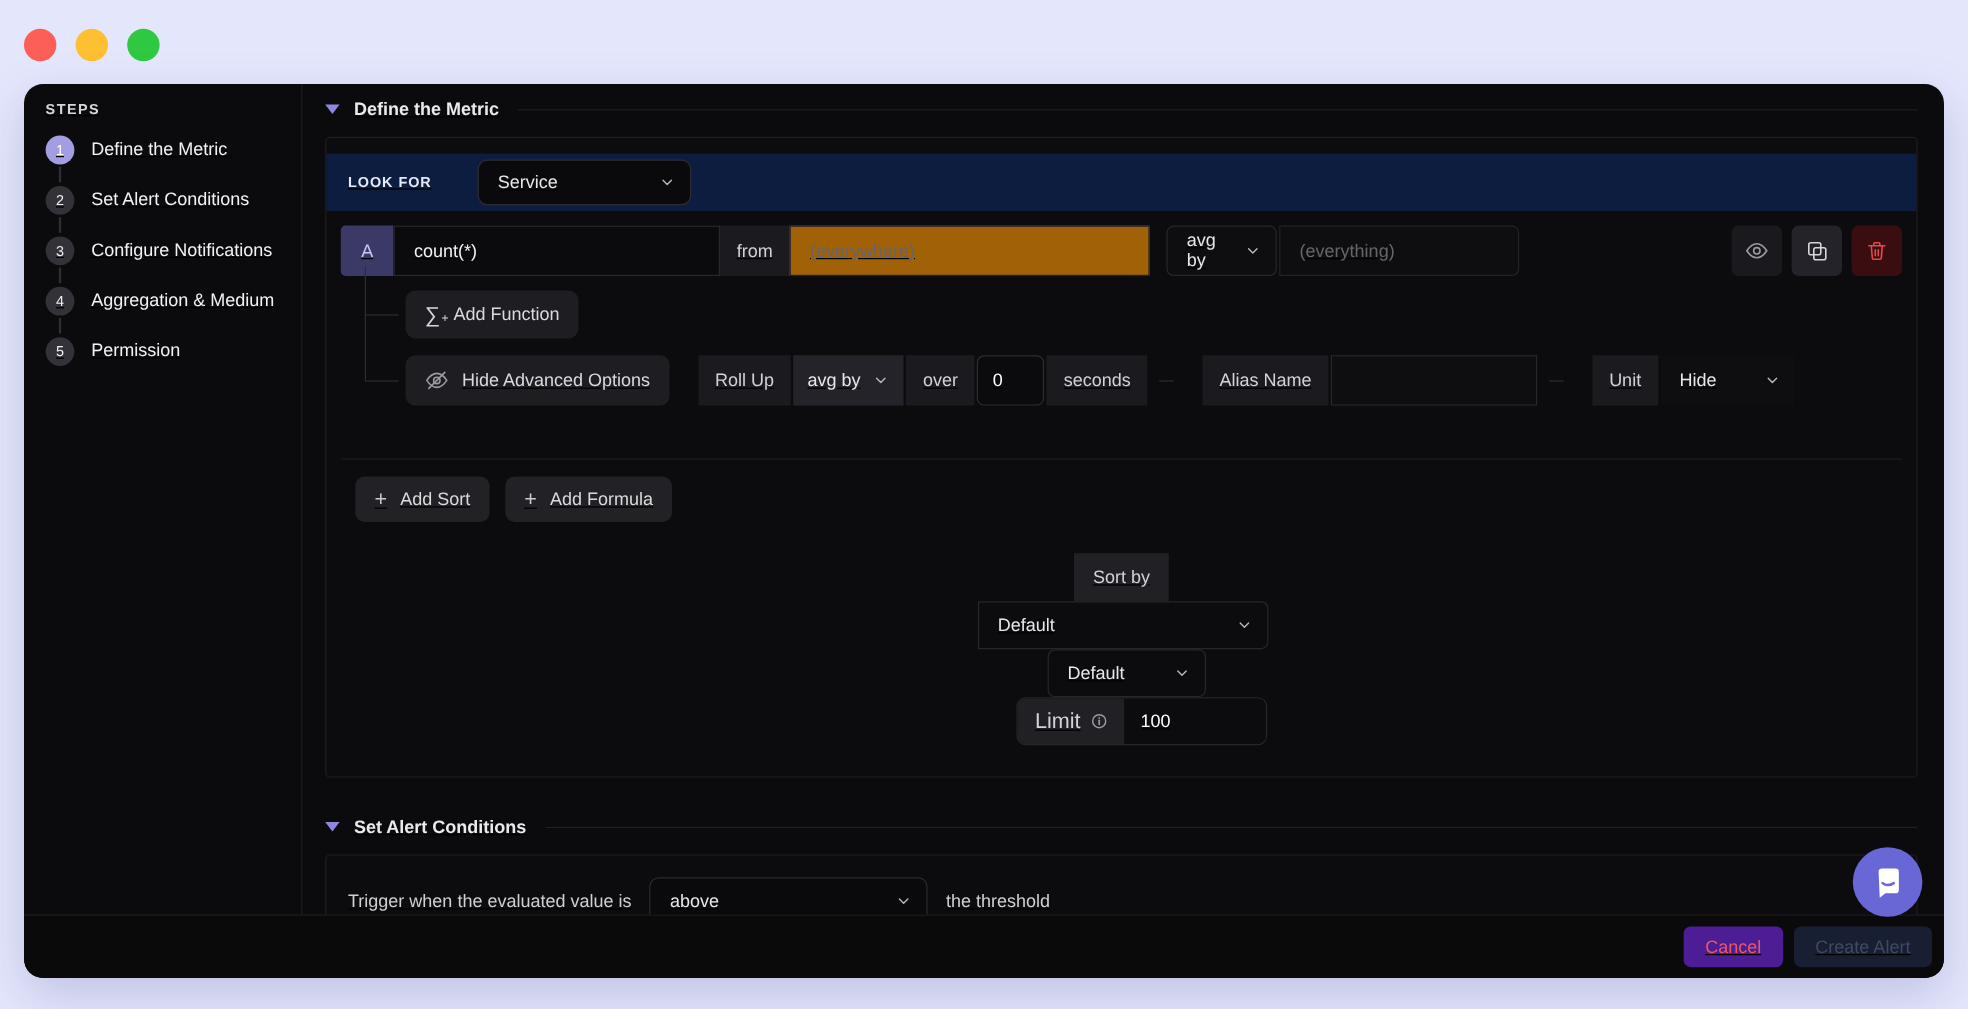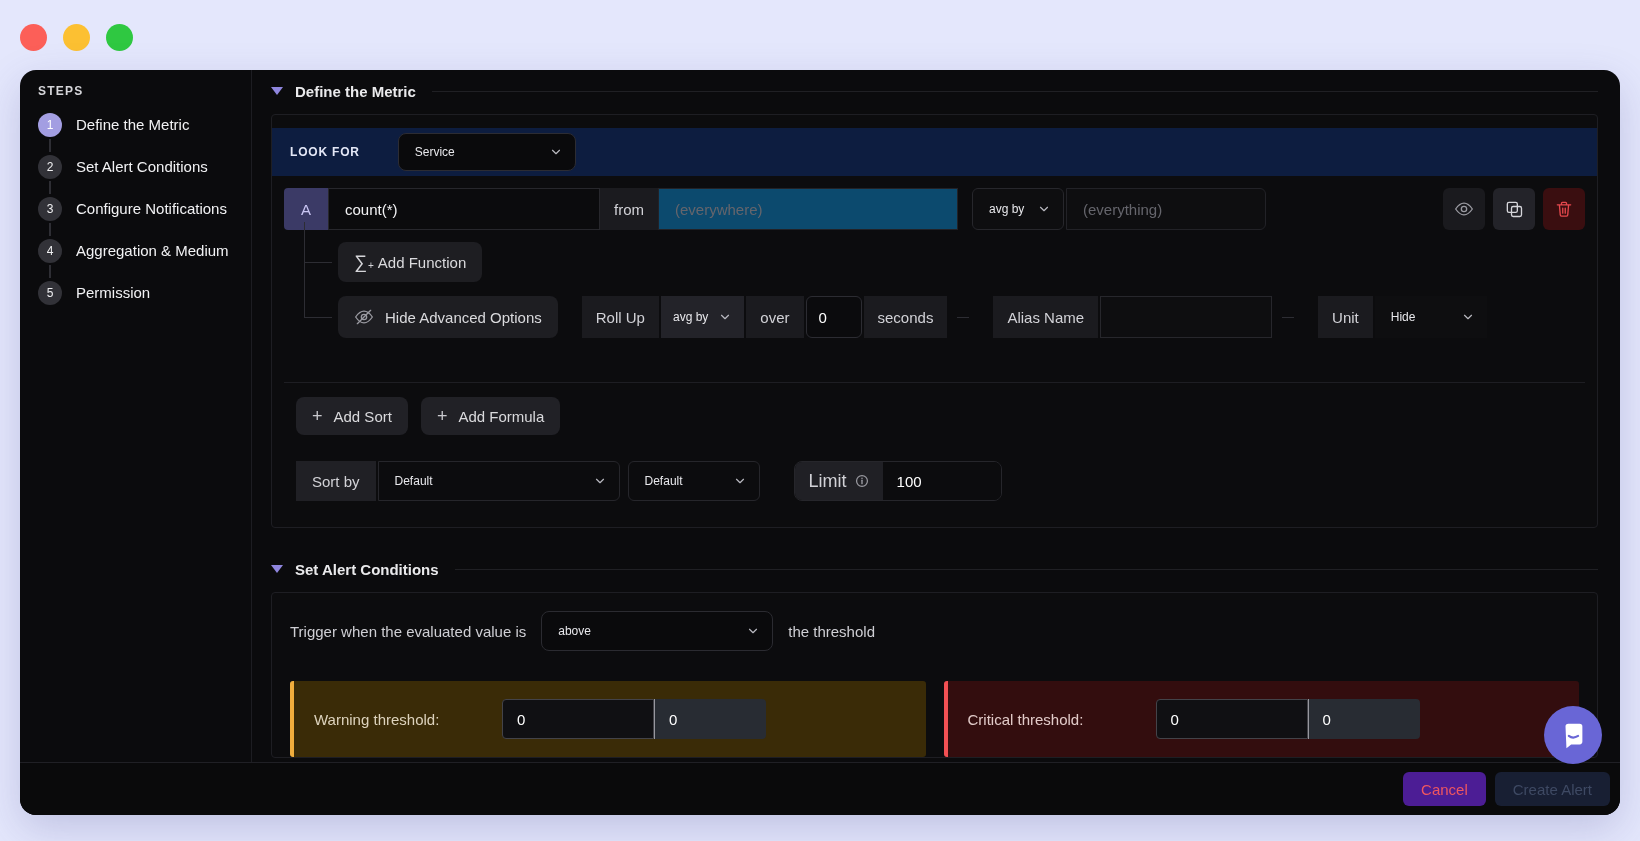--- a/index.html
+++ b/index.html
@@ -9,21 +9,21 @@
   
   .traffic { position:absolute; top:24px; left:20px; display:flex; gap:16px; }
   .light { width:27px; height:27px; border-radius:50%; }
   .light.red { background:#fc5f58; }
   .light.yellow { background:#fcc032; }
   .light.green { background:#2fc841; }
 
   
   .window { position:absolute; left:20px; top:70px; width:1600px; height:745px;
     background:#0b0b0d; border-radius:16px; overflow:hidden; display:flex; flex-direction:column;
-    box-shadow:0 14px 40px rgba(70,70,140,.22); }
+    box-shadow:0 14px 40px rgba(70,70,140,.22);text-decoration:underline; }
   .window-body { flex:1; display:flex; overflow:hidden; }
 
   
   .sidebar { width:232px; flex:none; padding:12px 18px; border-right:1px solid #1d1d22; }
   .steps-title { font-size:12px; font-weight:bold; letter-spacing:1.2px; color:#d6d6da; margin:2px 0 14px; }
   .steps { list-style:none; }
   .step { position:relative; display:flex; align-items:center; gap:14px; margin-bottom:17px; height:25px; }
   .step:not(:last-child)::after { content:""; position:absolute; left:11px; top:27px; width:2px; height:13px; background:#2e2e34; }
   .step-circle { width:24px; height:24px; border-radius:50%; background:#323238; color:#f0f0f2;
     display:flex; align-items:center; justify-content:center; font-size:12px; flex:none; }
@@ -37,33 +37,33 @@
     border-top:8px solid #8f86de; margin-right:12px; flex:none; }
   .section-title { font-size:15px; font-weight:bold; color:#eaeaec; white-space:nowrap; }
   .section-rule { flex:1; height:1px; background:#202024; margin-left:16px; }
 
   .card { border:1px solid #1e1e23; border-radius:4px; margin-top:12px; background:#0c0c0e; }
   .card.metric { padding-top:13px; }
 
   .lookfor-bar { height:48px; background:#0d1d40; display:flex; align-items:center; padding:0 18px; }
   .lookfor-label { font-size:12px; font-weight:bold; letter-spacing:.8px; color:#e3e7f6; margin-right:38px; }
   .sel { display:flex; align-items:center; justify-content:space-between; background:#0a0a0c;
-    border:1px solid #2c2c33; border-radius:8px; height:38px; padding:0 12px 0 16px; color:#e8e8ec; font-size:12px; cursor:pointer; }
+    border:1px solid #2c2c33; border-radius:8px; height:38px; padding:0 12px 0 16px; color:#e8e8ec; font-size:15px; cursor:pointer; }
   .sel.lookfor { width:178px; }
   .chev { width:14px; height:14px; flex:none; margin-left:10px; }
   .chev path { stroke:#b9b9c0; stroke-width:2; fill:none; stroke-linecap:round; stroke-linejoin:round; }
 
   .query-area { padding:12px 12px 0; }
   .query-row { display:flex; align-items:stretch; height:42px; }
   .qbadge { width:44px; background:#3b3a66; color:#cac6f4; display:flex; align-items:center; justify-content:center;
     font-size:15px; border-radius:4px 0 0 4px; flex:none; }
   .qinput { background:#0b0b0d; border:1px solid #27272c; color:#f2f2f4; font-size:15px; padding:0 16px; outline:none; }
   .qinput::placeholder { color:#65656c; }
   .qinput.metric { width:272px; }
-  .qinput.everywhere { width:300px; background:#0c4a6e; border-color:#222227; }
+  .qinput.everywhere { width:300px; background:#a16207; border-color:#222227; }
   .qchip { background:#1b1b1f; color:#d2d2d7; font-size:15px; display:flex; align-items:center; padding:0 14px; flex:none; }
   .sel.qagg { height:auto; width:92px; border-radius:6px; margin-left:14px; border-color:#27272c; background:#0e0e10; }
   .qinput.everything { width:200px; margin-left:2px; background:#0e0e10; border-color:#222227; border-radius:0 6px 6px 0; }
   .row-spacer { flex:1; }
   .icon-btn { width:42px; height:42px; border-radius:6px; display:flex; align-items:center; justify-content:center;
     margin-left:8px; cursor:pointer; flex:none; }
   .icon-btn.eye { background:#1a1a1e; }
   .icon-btn.copy { background:#232329; }
   .icon-btn.trash { background:#3a0e10; }
   .icon-btn svg { width:20px; height:20px; }
@@ -88,21 +88,21 @@
     font-size:15px; padding:0 12px; outline:none; }
   .alias-input { width:172px; background:#0e0e10; border:1px solid #27272c; color:#f2f2f4; font-size:15px; padding:0 12px; outline:none; }
   .dash { width:12px; height:1px; background:#2d2d33; margin-left:10px; }
   .grp.unit .sel.unitsel { height:auto; border:none; background:#0e0e10; border-radius:0; width:112px; }
 
   .card-divider { height:1px; background:#1e1e23; margin-top:44px; }
   .actions-row { display:flex; gap:13px; padding:14px 12px 0; }
   .btn.adder { height:38px; background:#212126; }
   .plus-glyph { font-size:18px; color:#c9c9ce; line-height:1; }
 
-  .sort-row { display:flex; padding:26px 12px 26px; }
+  .sort-row { display:flex; align-items:center; padding:26px 12px 26px;flex-direction:column; }
   .chip40 { background:#202025; color:#d2d2d7; font-size:15px; display:flex; align-items:center; padding:0 16px; height:40px; flex:none; }
   .sel.sort1 { height:40px; width:242px; border-radius:0 6px 6px 0; margin-left:2px; border-color:#26262b; background:#0c0c0e; }
   .sel.sort2 { height:40px; width:132px; border-radius:6px; margin-left:8px; border-color:#26262b; background:#0c0c0e; }
   .limit-grp { display:flex; align-items:stretch; height:40px; margin-left:34px; border:1px solid #26262b; border-radius:8px; overflow:hidden; }
   .chip-limit { background:#202025; color:#d2d2d7; font-size:18px; display:flex; align-items:center; gap:8px; padding:0 14px; }
   .limit-input { width:118px; background:#0c0c0e; border:none; color:#ffffff; font-size:15px; padding:0 14px; outline:none; }
   .info-ic { width:14px; height:14px; }
   .info-ic circle { fill:none; stroke:#9a9aa1; stroke-width:1.4; }
   .info-ic line { stroke:#9a9aa1; stroke-width:1.6; stroke-linecap:round; }
 

